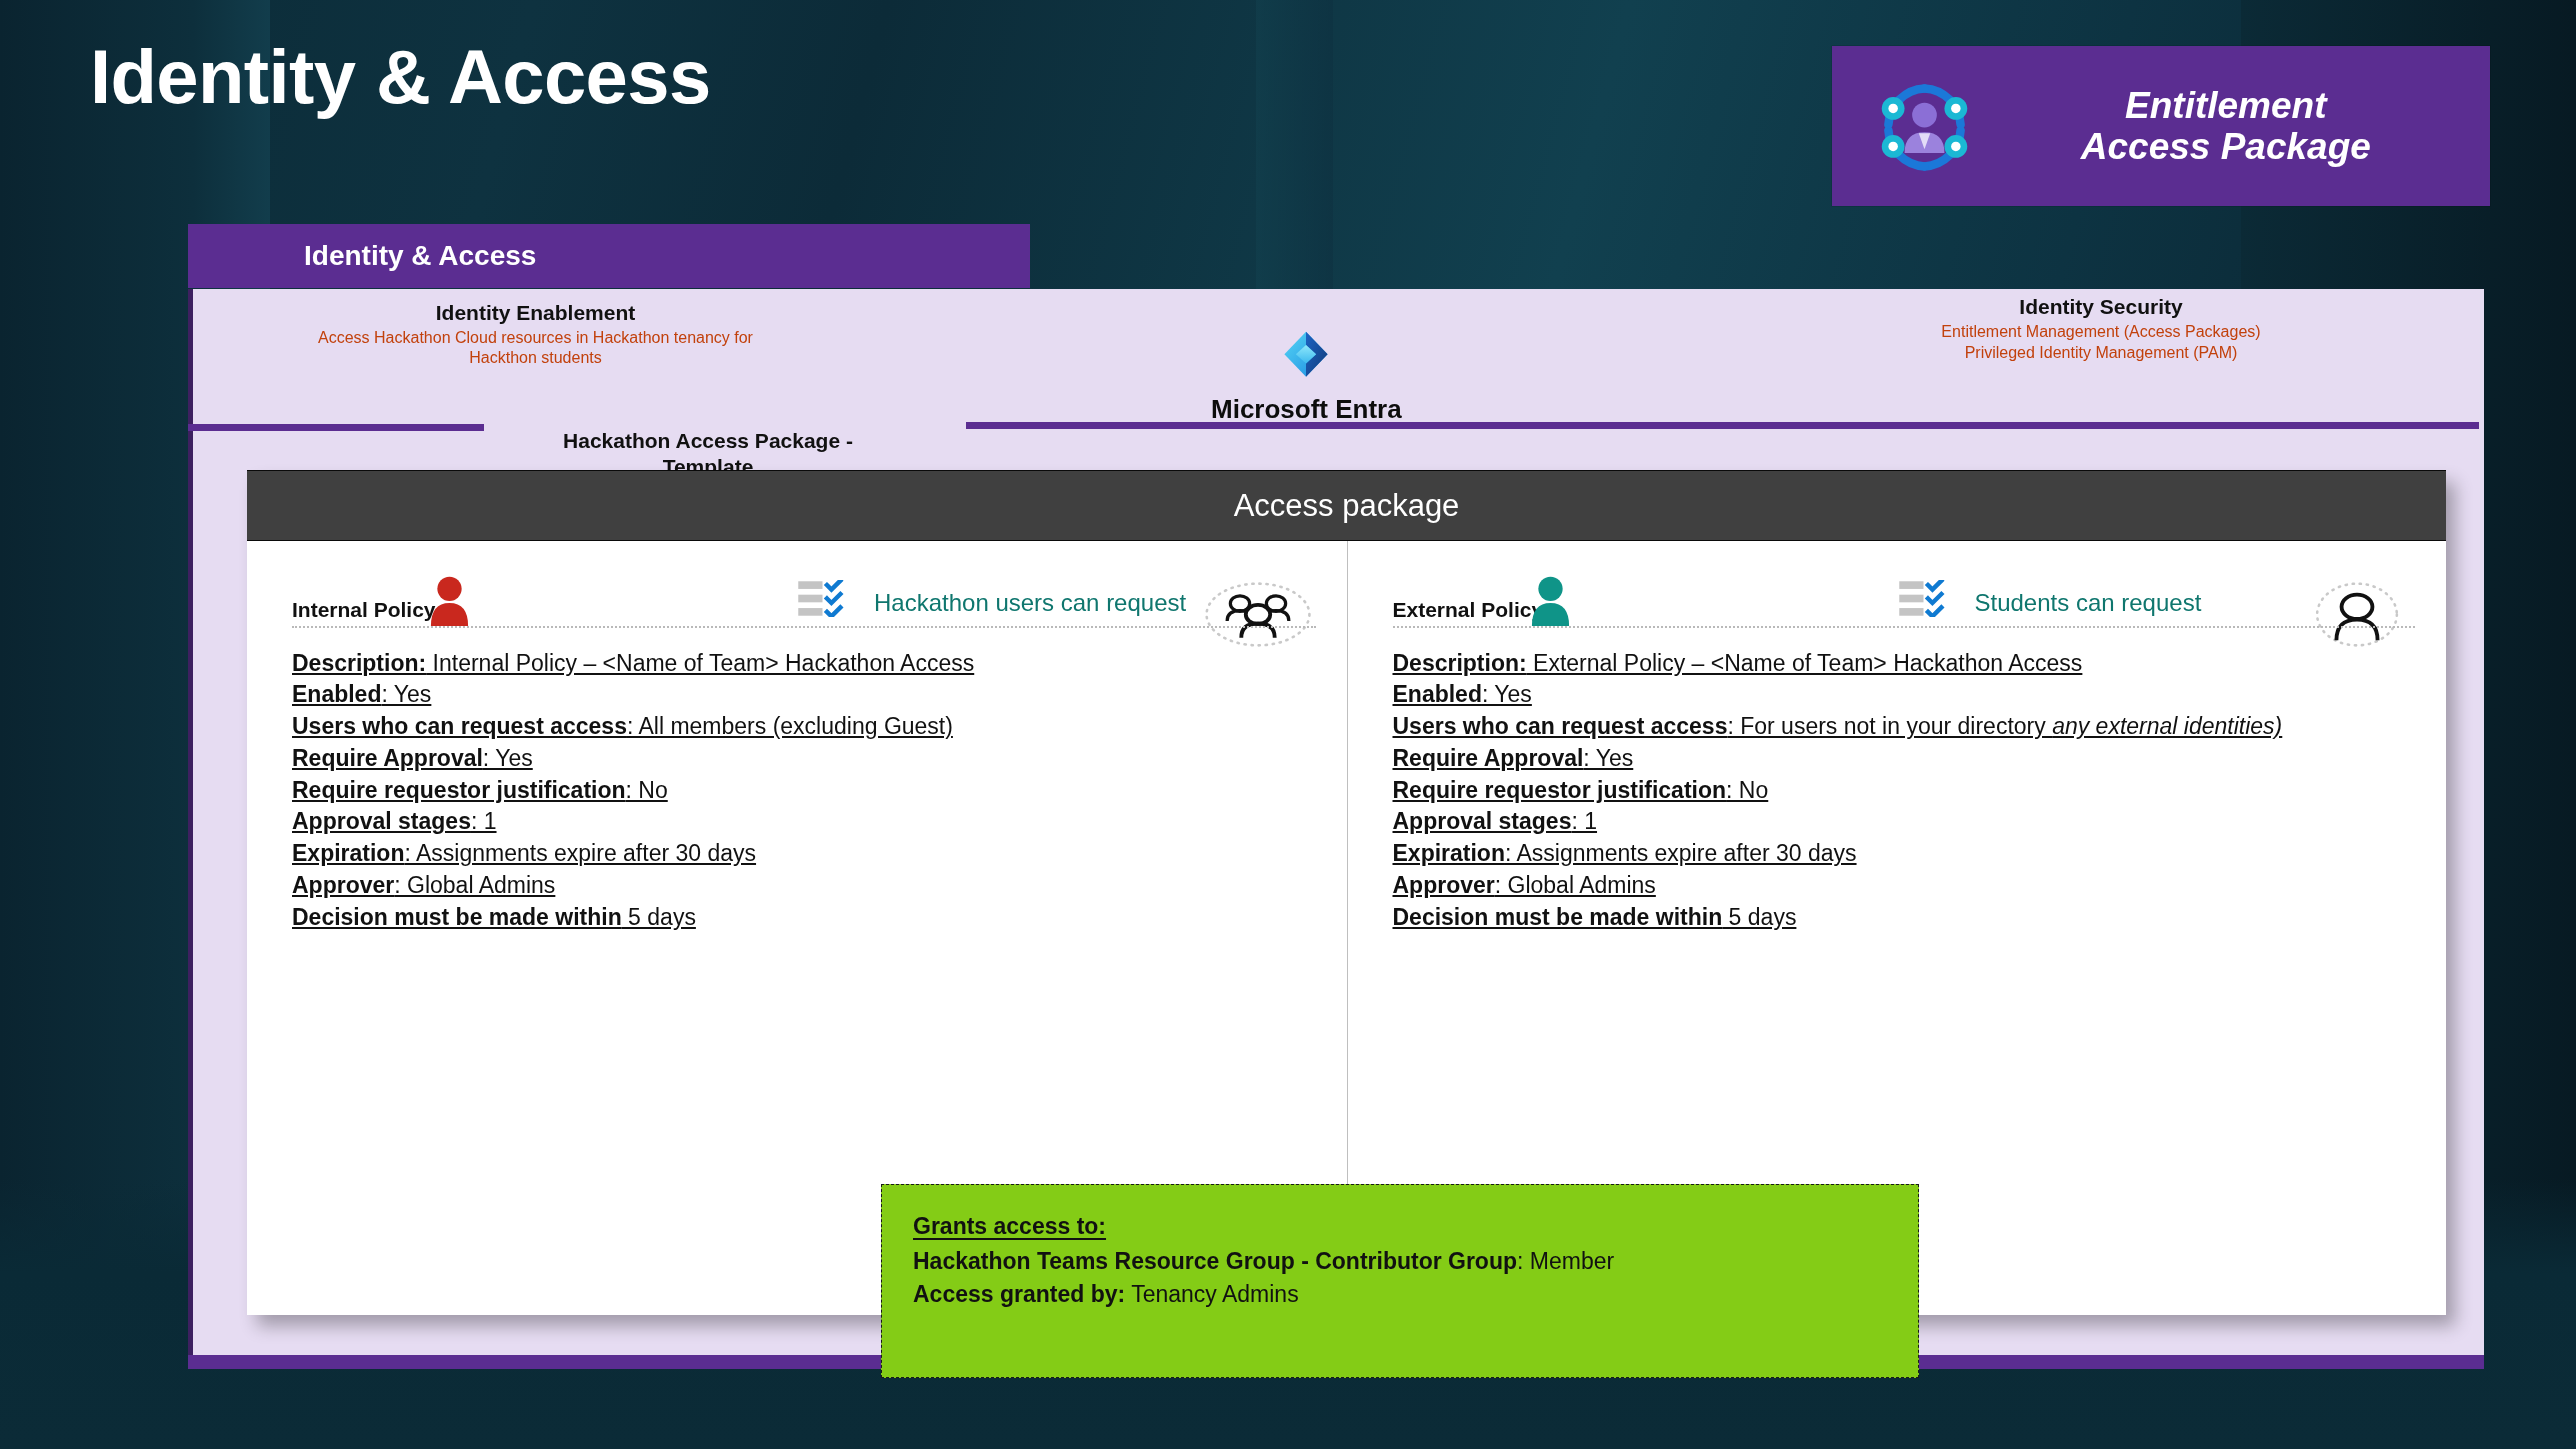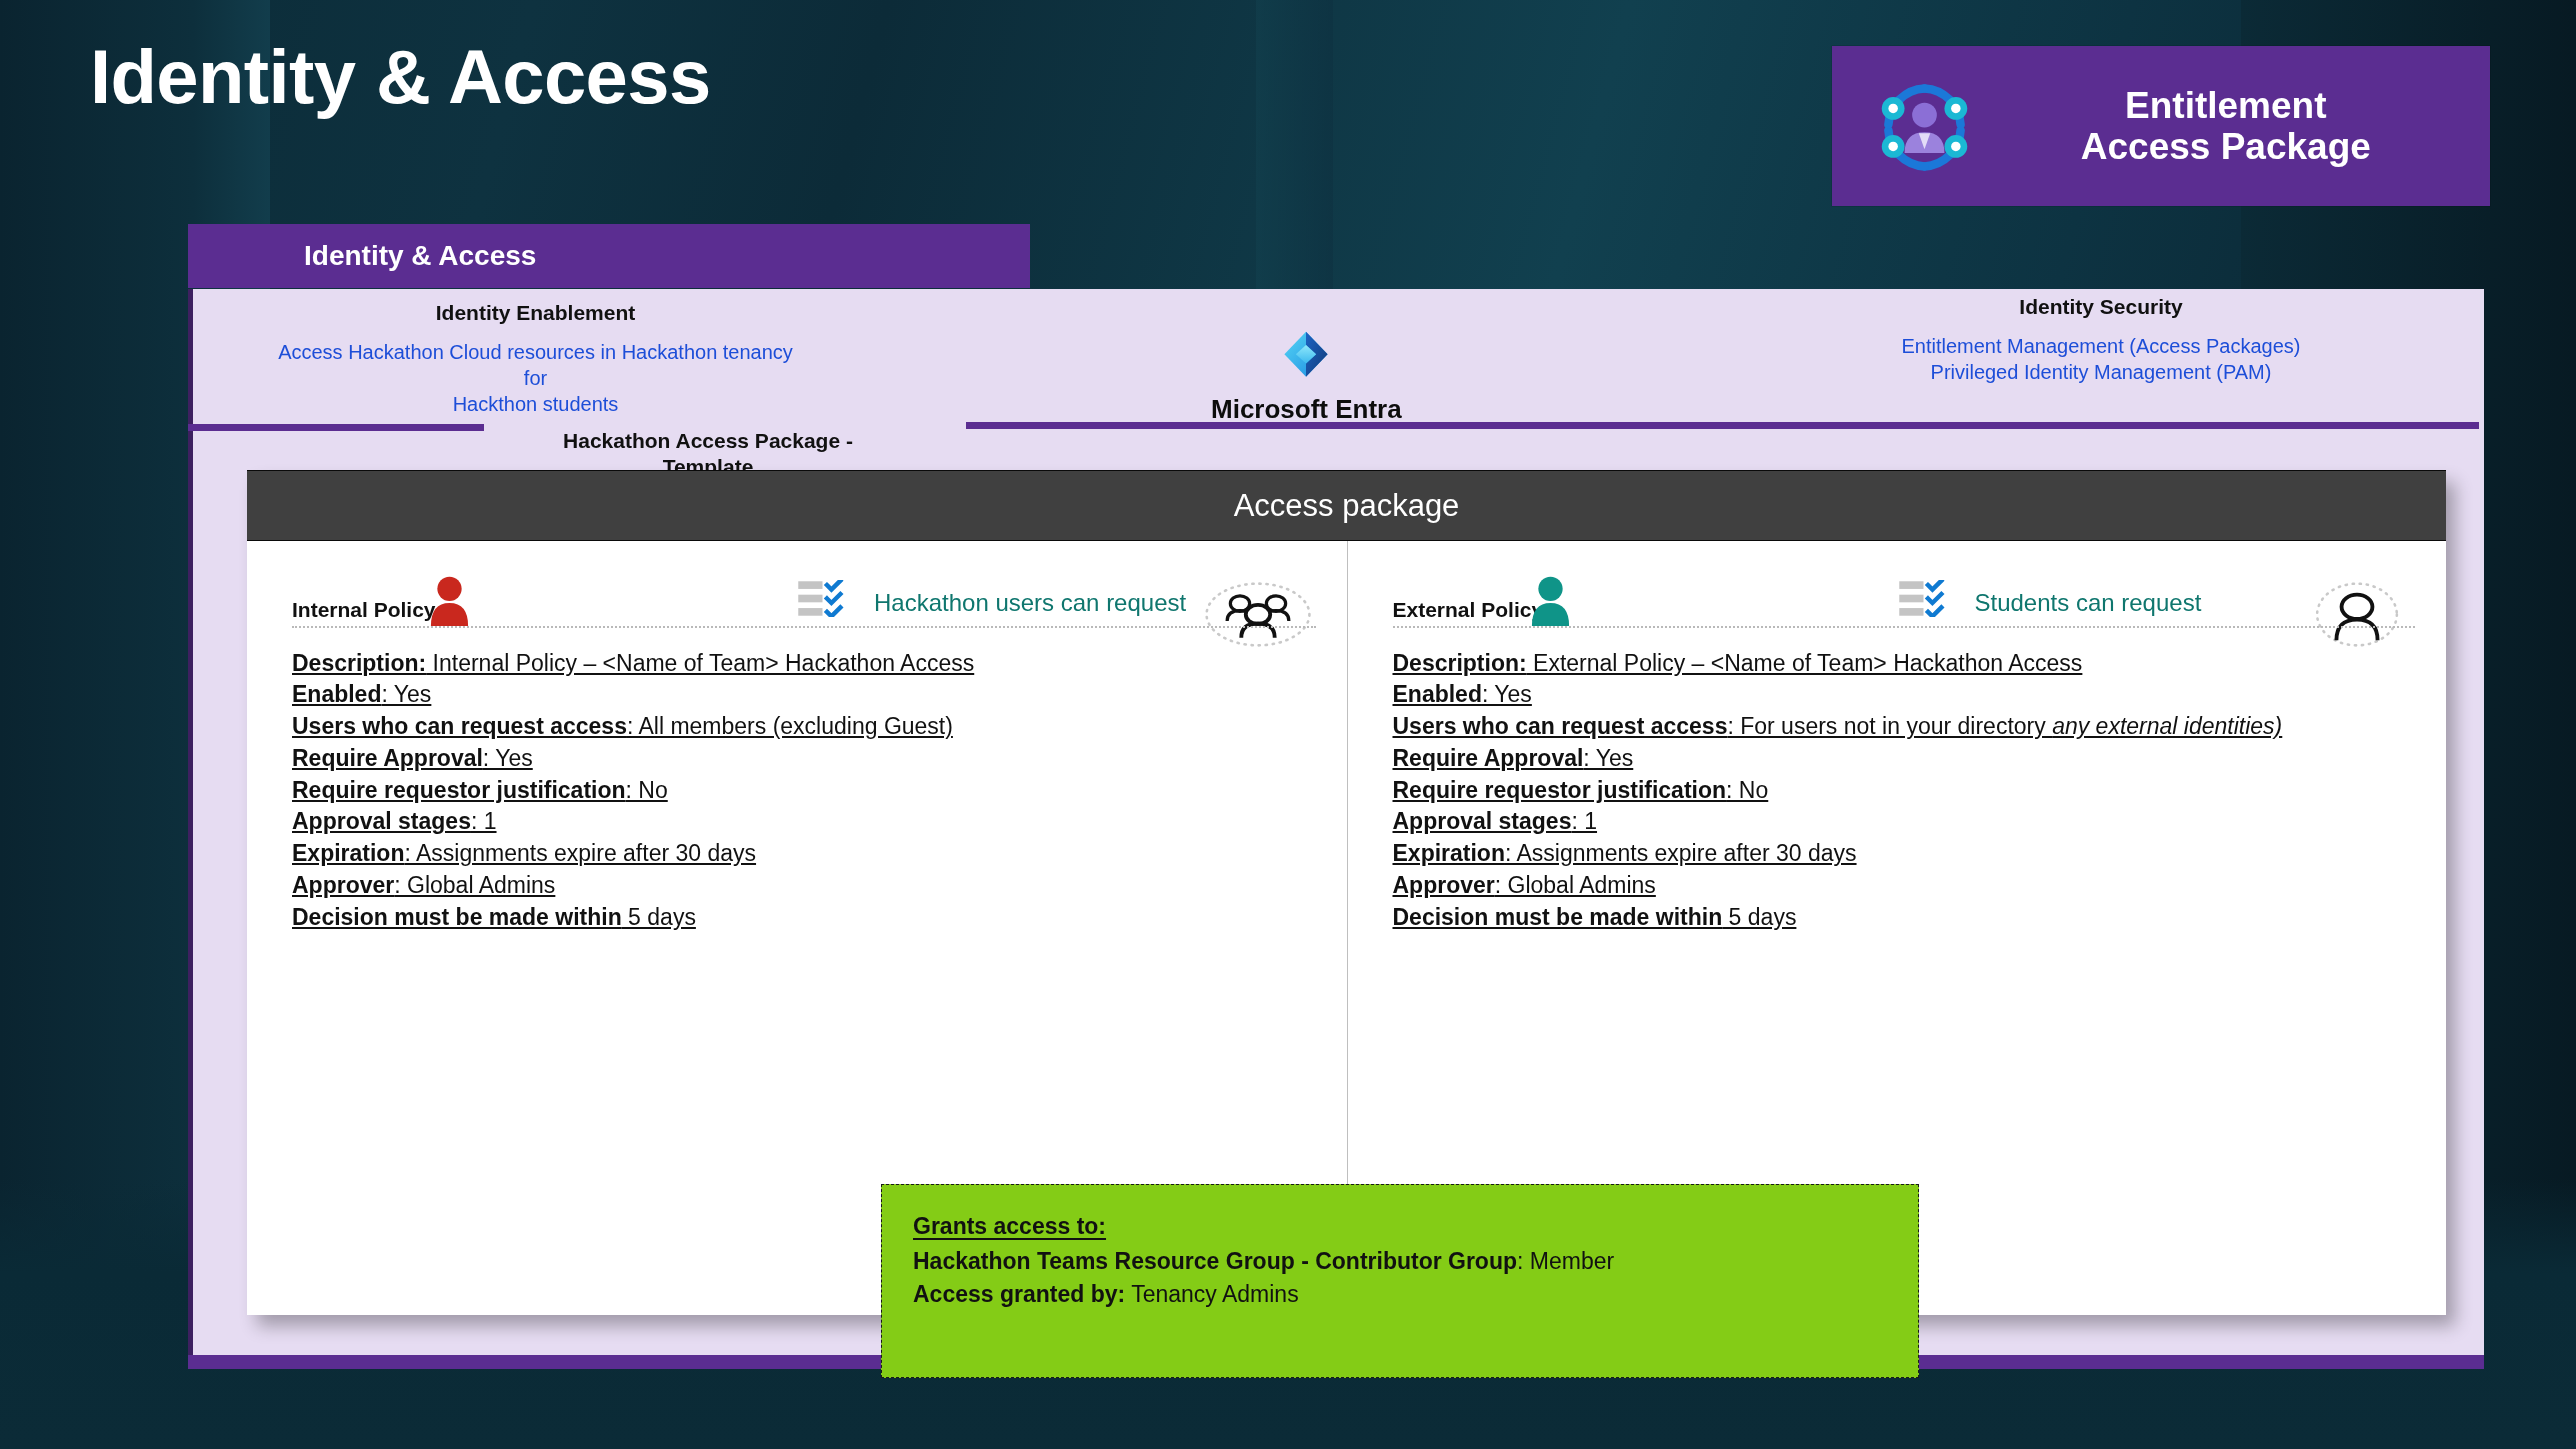--- a/index.html
+++ b/index.html
@@ -44,21 +44,21 @@
     position: absolute; left: 1832px; top: 46px;
     width: 658px; height: 160px;
     background: #5b2d91;
     display: flex; align-items: center;
     padding-left: 45px;
     box-shadow: 0 0 0 0.6px rgba(0,0,0,.15);
   }
   .badge-icon { width: 95px; height: 95px; flex: 0 0 95px; margin-right: 11.6px; }
   .badge-text {
     color: #fff; font-size: 37px; font-weight: 700; line-height: 1.12;
-    text-align: center; flex: 1; padding-right: 22px;
+    text-align: center; flex: 1; padding-right: 22px; font-style: italic;
   }
 
   
   .tab {
     position: absolute; left: 188px; top: 224px;
     width: 842px; height: 64px;
     background: #5b2d91;
     display: flex; align-items: center;
     padding-left: 116px;
     z-index: 4;
@@ -76,21 +76,21 @@
     position:absolute; left:0; right:0; bottom:0; height: 14px; background:#5b2d91;
   }
   .panel-leftbar {
     position:absolute; left:0; top:0; bottom:0; width: 5.2px; background:#3d2060;
   }
 
   
   .hdr { position:absolute; left:0; top:0; width:100%; height: 148px; }
   .hdr-col { position:absolute; top: 11.6px; text-align:center; }
   .hdr-col .h-title { font-size: 21px; font-weight: 700; color:#111; }
-  .hdr-col .h-sub { font-size: 20px; color:#1d4ed8; line-height: 1.30; margin-top: 14px; }
+  .hdr-col .h-sub { font-size: 16px; color:#c2410c; line-height: 1.30; margin-top: 3px; }
 
   .col-left  { left: 77px;  width: 541px; }
   .col-right { left: 1591px; width: 644px; top: 6.4px; }
 
   .entra {
     position:absolute; left: 1211px; top: 330px;
     display:flex; align-items:center; gap: 15px; z-index: 3; flex-direction: column;
   }
   .entra-logo { width: 46px; height: 49px; }
   .entra-name { font-size: 26px; font-weight: 700; color:#0d0d0d; }

